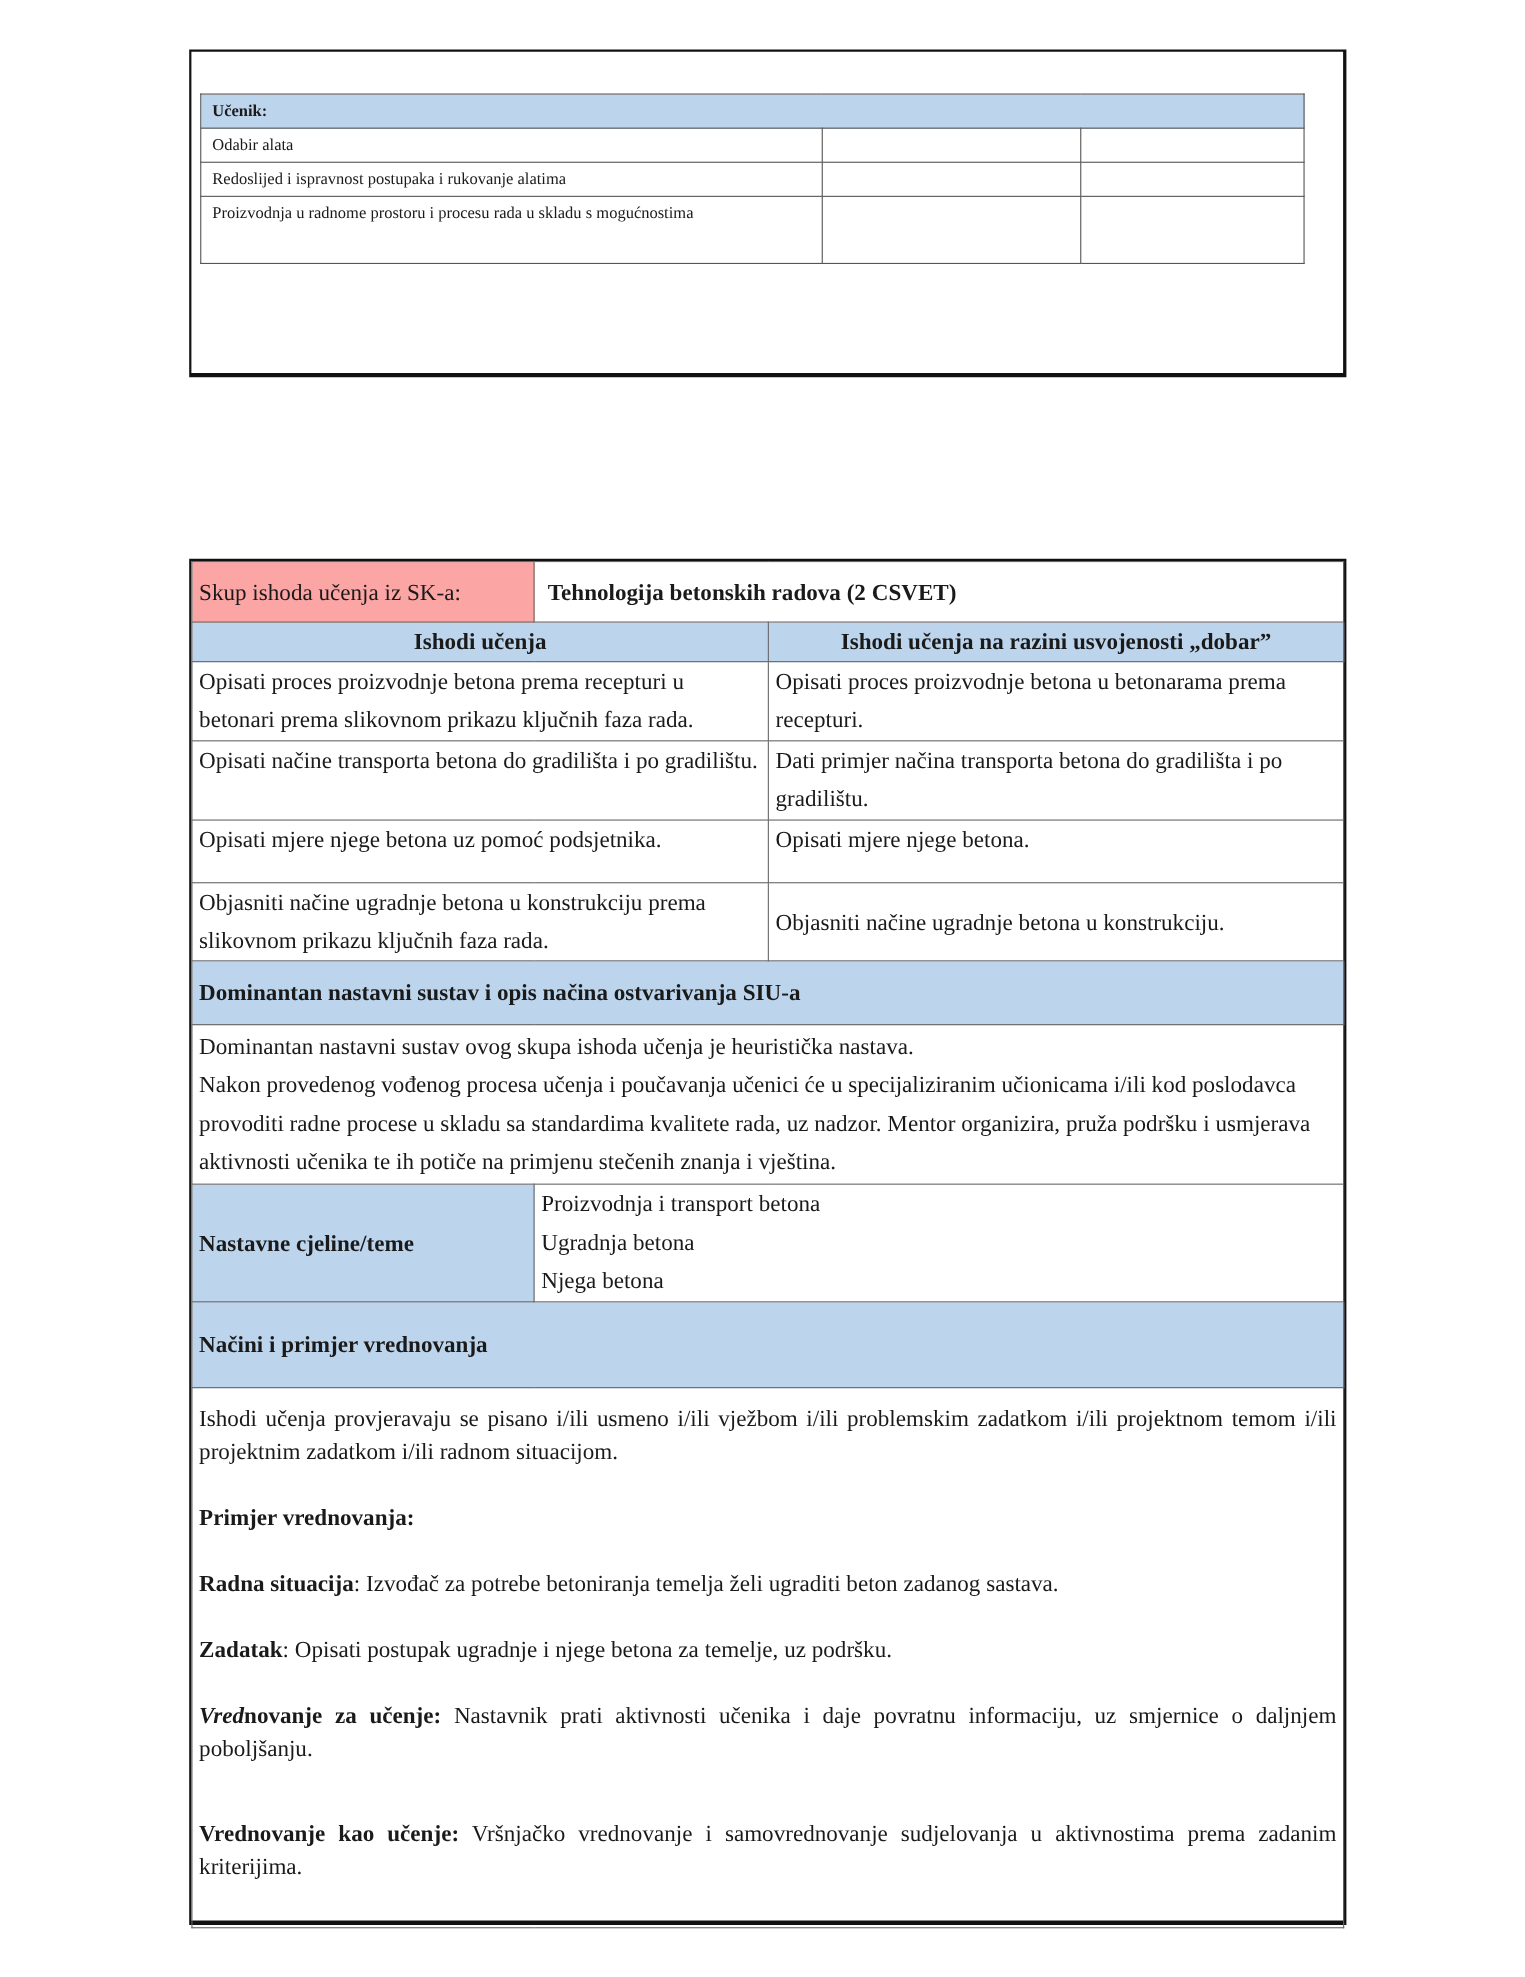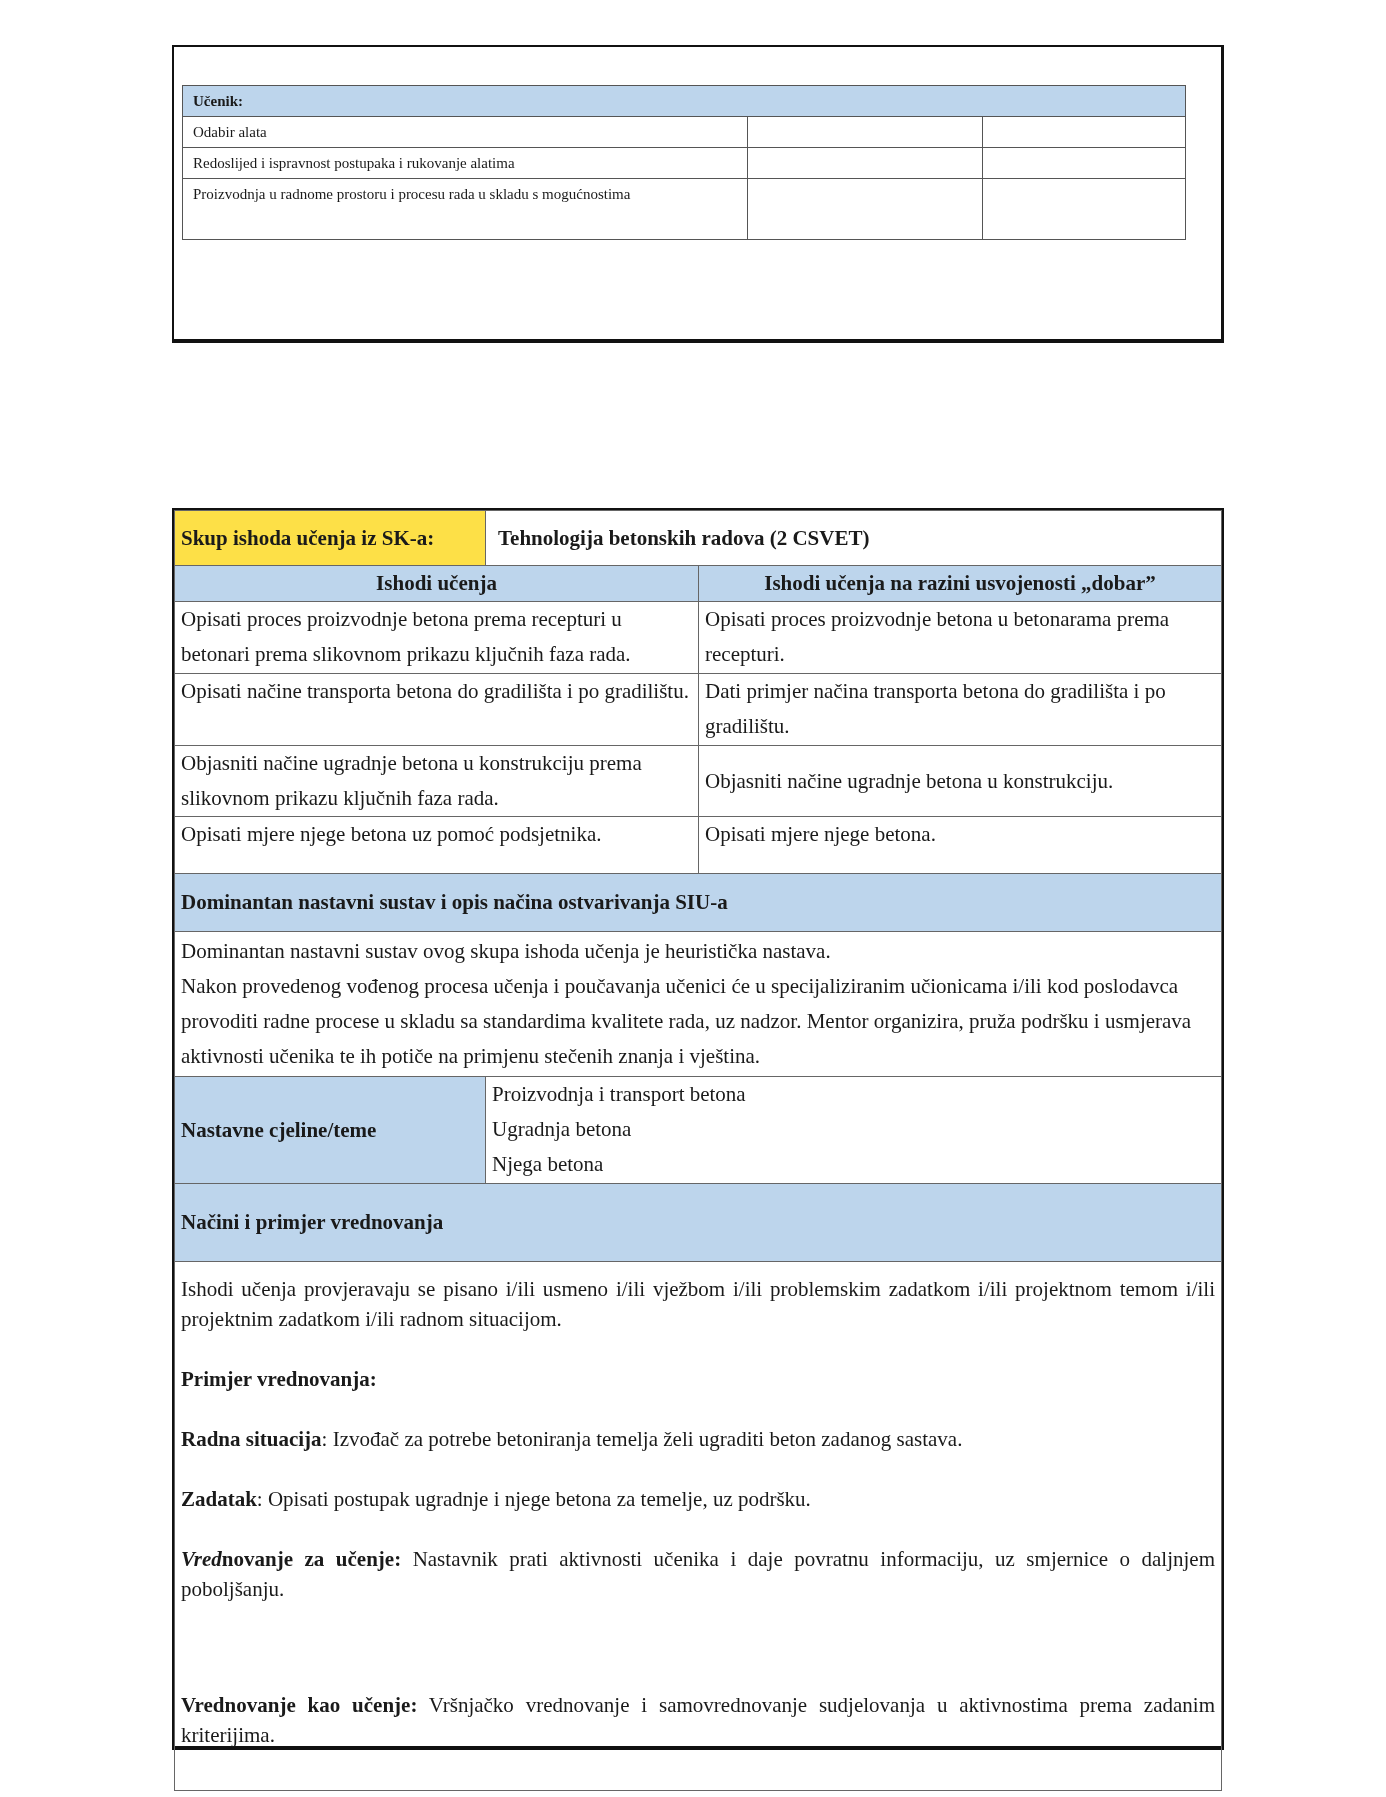--- a/index.html
+++ b/index.html
@@ -16,29 +16,29 @@
   .t1 .hd { background:#bdd5ec; font-weight:bold; }
   .t1 tr.r-ucenik td { height:26px; border-bottom:1px solid #555; }
   .t1 tr.r-head td { height:56px; }
   .t1 tr.r-item td { height:26px; border-top:1px solid #000000; }
   .t1 tr.r-item.tall td { height:56px; }
 
   
   .t2 { width:100%; border-collapse:collapse; table-layout:fixed; }
   .t2 td { border:1px solid #666; padding:0 6px; font-size:21px; line-height:35px; vertical-align:top; }
   .t2 .hd { background:#bdd5ec; font-weight:bold; }
-  .t2 .hd-dark { background:#fde047; font-weight:bold;margin-left:48px; }
+  .t2 .hd-dark { background:#fca5a5; font-weight:normal;margin-left:48px; }
   .t2 .center { text-align:center; }
   .t2 .vmid { vertical-align:middle; }
   .t2 .blk { border-top:1.5px solid #222; }
   .t2 p { margin:0; }
   .eval { padding:12px 6px 10px 6px !important; line-height:30px !important; }
   .eval p { margin:0 0 30px 0; text-align:justify; }
   .eval p.tight { margin-bottom:30px; }
-  .eval p.gap { margin-bottom:86px; }
+  .eval p.gap { margin-bottom:48px; }
   .eval b { font-weight:bold; }
 </style>
 </head>
 <body>
 
 <div class="frame" id="frame1">
   <table class="t1">
     <colgroup>
         <col style="width:495px">
         <col style="width:206px">
@@ -84,27 +84,27 @@
       <td class="hd center">Ishodi učenja na razini usvojenosti „dobar”</td>
     </tr>
     <tr style="height:72px">
       <td colspan="2">Opisati proces proizvodnje betona prema recepturi u betonari prema slikovnom prikazu ključnih faza rada.</td>
       <td>Opisati proces proizvodnje betona u betonarama prema recepturi.</td>
     </tr>
     <tr style="height:72px">
       <td colspan="2">Opisati načine transporta betona do gradilišta i po gradilištu.</td>
       <td>Dati primjer načina transporta betona do gradilišta i po gradilištu.</td>
     </tr>
+    <tr style="height:57px">
+      <td colspan="2">Opisati mjere njege betona uz pomoć podsjetnika.</td>
+      <td>Opisati mjere njege betona.</td>
+    </tr>
     <tr style="height:71px">
       <td colspan="2">Objasniti načine ugradnje betona u konstrukciju prema slikovnom prikazu ključnih faza rada.</td>
       <td class="vmid">Objasniti načine ugradnje betona u konstrukciju.</td>
-    </tr>
-    <tr style="height:57px">
-      <td colspan="2">Opisati mjere njege betona uz pomoć podsjetnika.</td>
-      <td>Opisati mjere njege betona.</td>
     </tr>
     <tr style="height:58px">
       <td colspan="3" class="hd vmid blk">Dominantan nastavni sustav i opis načina ostvarivanja SIU-a</td>
     </tr>
     <tr style="height:145px">
       <td colspan="3" style="padding-top:2px">
         <p>Dominantan nastavni sustav ovog skupa ishoda učenja je heuristička nastava.</p>
         <p>Nakon provedenog vođenog procesa učenja i poučavanja učenici će u specijaliziranim učionicama i/ili kod poslodavca provoditi radne procese u skladu sa standardima kvalitete rada, uz nadzor. Mentor organizira, pruža podršku i usmjerava aktivnosti učenika te ih potiče na primjenu stečenih znanja i vještina.</p>
       </td>
     </tr>

